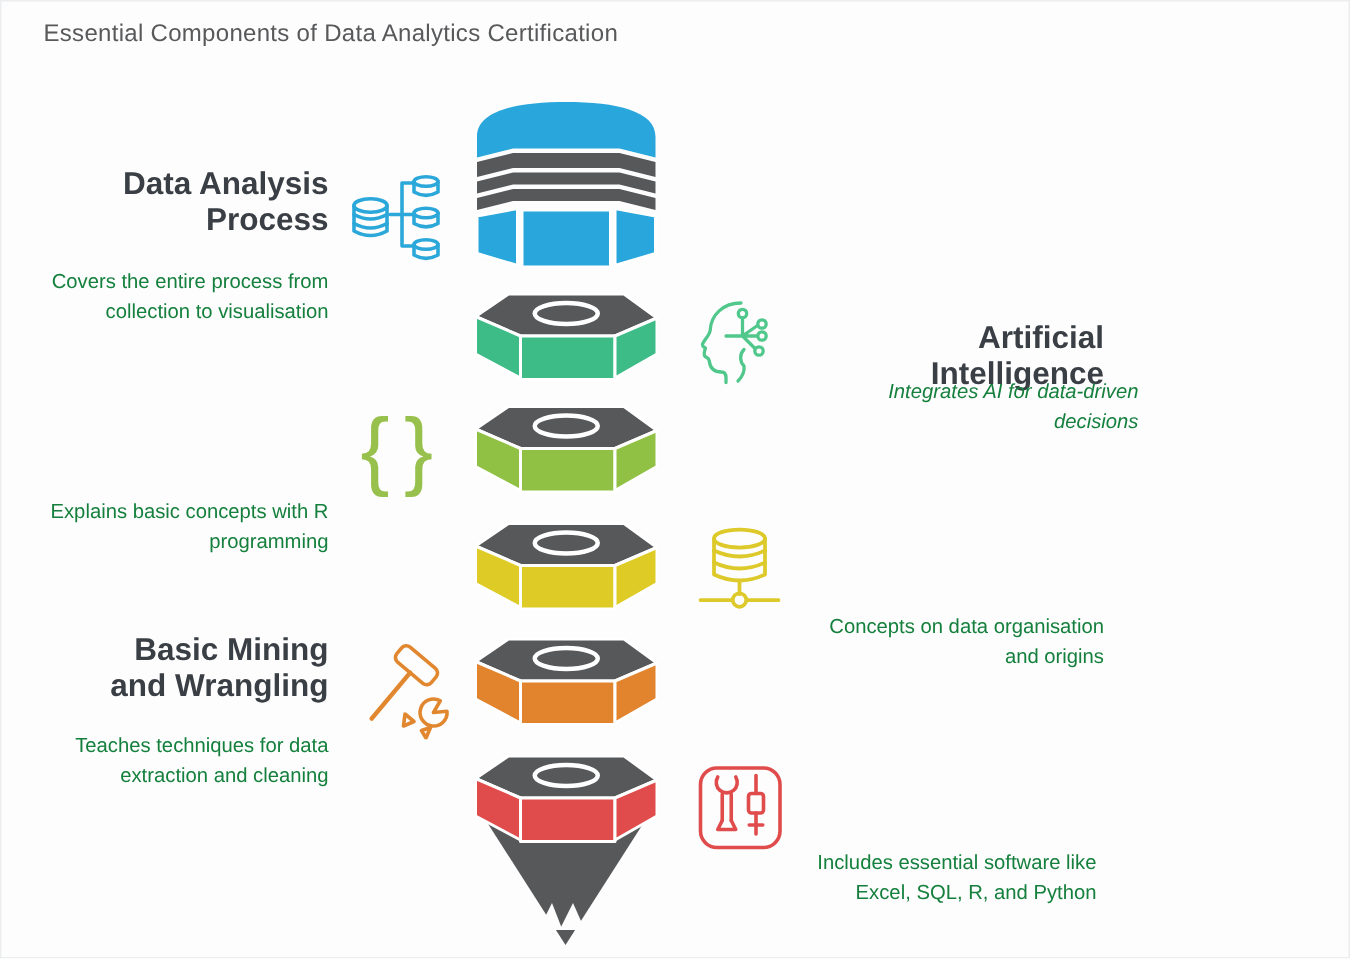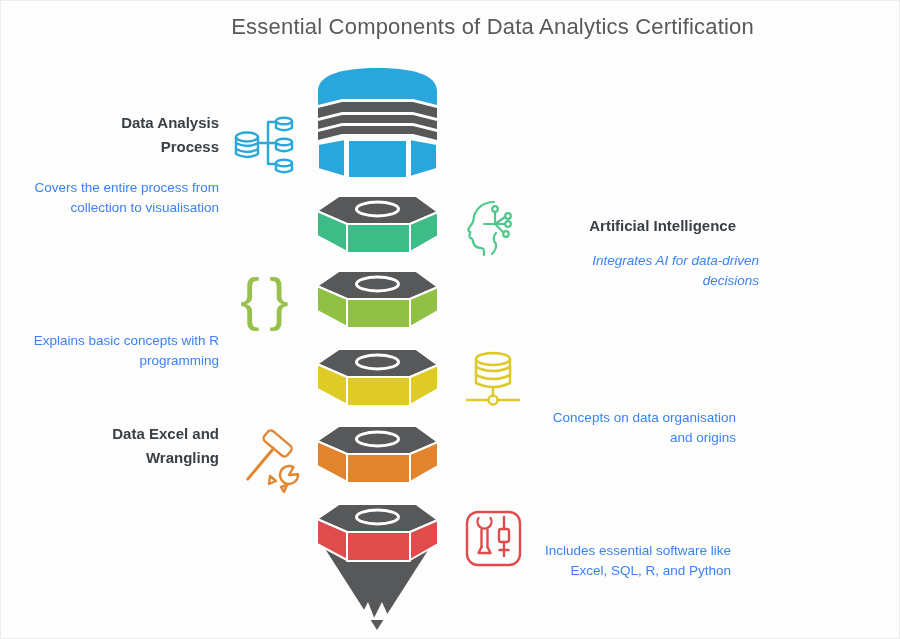--- a/index.html
+++ b/index.html
@@ -2,28 +2,28 @@
 <html><head>
 <meta charset="utf-8">
 <style>
   html,body{margin:0;padding:0;background:#fff;}
   #canvas{
     position:relative;width:900px;height:639px;background:#fdfdfd;
     border:1px solid #ecedef;box-sizing:border-box;overflow:hidden;
     font-family:"Liberation Sans","DejaVu Sans",sans-serif;
   }
   .title{
-    position:absolute;left:0;top:13px;width:753px;text-align:right;
-    font-size:22px;font-weight:400;color:#58595b;letter-spacing:.2px;
+    position:absolute;left:0;top:13px;width:753px;text-align:left;
+    font-size:16px;font-weight:400;color:#58595b;letter-spacing:.2px;padding-left:28px;
   }
   .feat-title{
-    position:absolute;font-size:15px;font-weight:bold;color:#3a3f45;line-height:24px;
+    position:absolute;font-size:21px;font-weight:bold;color:#3a3f45;line-height:24px;
   }
   .feat-desc{
-    position:absolute;font-size:13.5px;font-weight:400;color:#3b82f6;line-height:20px;
+    position:absolute;font-size:13.5px;font-weight:400;color:#15803d;line-height:20px;
   }
   .left-align{text-align:right;}
   .right-align{text-align:right;}
   .abs{position:absolute;}
   svg{display:block;}
 </style>
 </head>
 <body>
 
 <div id="canvas">
@@ -91,21 +91,22 @@
       <path d="M42,49 L42,56 Q50,60.5 58,56 L58,49"></path>
     </g>
   </svg>
 
   <div class="feat-desc right-align abs" style="right:680px;top:330px;width:190px;">Explains basic concepts with R programming</div>
   <svg class="abs" style="left:234px;top:272px;" width="58" height="62" viewBox="0 0 58 62" color="#97C04C">
     <text x="15" y="46" text-anchor="middle" font-size="58" fill="currentColor" font-family="Liberation Sans, DejaVu Sans, sans-serif">{</text>
     <text x="44" y="46" text-anchor="middle" font-size="58" fill="currentColor" font-family="Liberation Sans, DejaVu Sans, sans-serif">}</text>
   </svg>
 
-  <div class="feat-title right-align abs" style="right:680px;top:421px;width:160px;">Data Excel and Wrangling</div>
+  <div class="feat-title right-align abs" style="right:680px;top:421px;width:160px;">Basic Mining and Wrangling</div>
+  <div class="feat-desc right-align abs" style="right:680px;top:486px;width:190px;">Teaches techniques for data extraction and cleaning</div>
   <svg class="abs" style="left:238px;top:428px;" width="62" height="64" viewBox="0 0 62 64" fill="none" stroke="currentColor" stroke-width="2.4" stroke-linecap="round" stroke-linejoin="round" color="#E1872F">
     <g transform="rotate(40 26 28)">
       <rect x="12" y="3" width="30" height="13" rx="4"></rect>
       <path d="M27,16 L27,56" stroke-width="3"></path>
     </g>
     <path d="M54.5,38.2 A9,9 0 1 0 59,45.2 L50,46 Z"></path>
     <path d="M31,47 L37,52 L30,55 Z"></path>
     <path d="M42,58 L48,56 L45,63 Z"></path>
   </svg>
 
@@ -125,21 +126,21 @@
   <svg class="abs" style="left:464px;top:348px;" width="56" height="66" viewBox="0 0 56 66" fill="none" stroke="currentColor" stroke-width="2.5" stroke-linecap="round" stroke-linejoin="round" color="#DDC92A">
     <ellipse cx="28" cy="10" rx="17" ry="6"></ellipse>
     <path d="M11,10 L11,34 Q28,42 45,34 L45,10"></path>
     <path d="M11,18 Q28,26 45,18"></path>
     <path d="M11,26 Q28,34 45,26"></path>
     <path d="M28,39 L28,47"></path>
     <path d="M2,51 L23,51 M33,51 L54,51"></path>
     <circle cx="28" cy="51" r="4.5"></circle>
   </svg>
 
-  <div class="feat-desc left-align abs" style="left:535px;top:540px;width:195px;">Includes essential software like Excel, SQL, R, and Python</div>
+  <div class="feat-desc left-align abs" style="left:535px;top:564px;width:195px;">Includes essential software like Excel, SQL, R, and Python</div>
   <svg class="abs" style="left:464px;top:508px;" width="58" height="60" viewBox="0 0 58 60" fill="none" stroke="currentColor" stroke-width="2.4" stroke-linecap="round" stroke-linejoin="round" color="#E04C4C">
     <rect x="2" y="3" width="53" height="53" rx="11"></rect>
     <path d="M13.5,9 A7,7 0 1 0 25.5,9"></path>
     <path d="M16.5,20.5 L16.5,38 M22.5,20.5 L22.5,38"></path>
     <path d="M16.5,38 L13.5,44 L25.5,44 L22.5,38"></path>
     <path d="M39,8 L39,20"></path>
     <rect x="34" y="20" width="10" height="13" rx="2"></rect>
     <path d="M39,33 L39,47"></path>
     <path d="M34.5,41 L43.5,41"></path>
   </svg>

